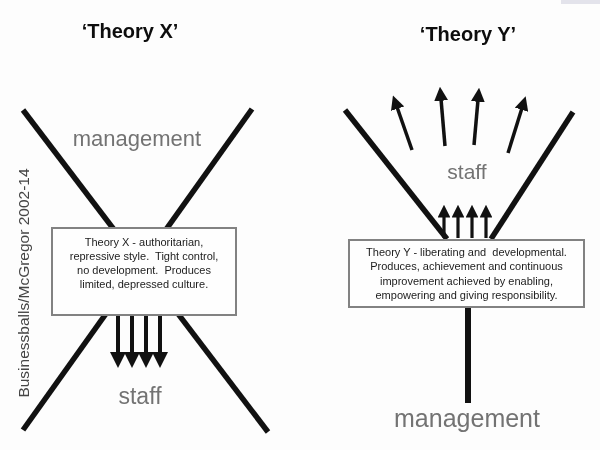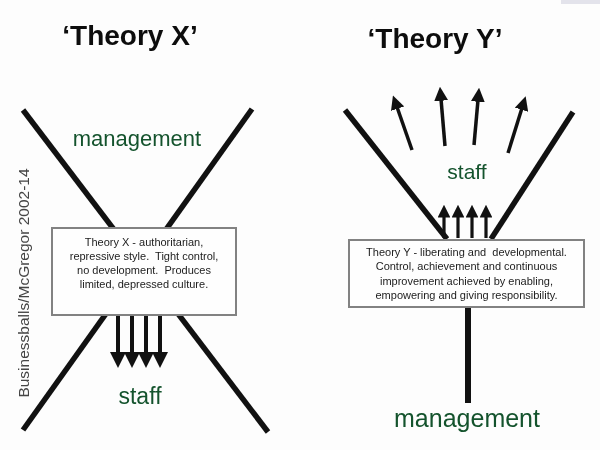--- a/index.html
+++ b/index.html
@@ -16,33 +16,33 @@
     position: absolute;
     left: 0; top: 0;
     width: 600px; height: 450px;
     z-index: 1;
   }
   .title {
     position: absolute;
     z-index: 2;
     width: 200px;
     text-align: center;
-    font-size: 28px;
+    font-size: 20px;
     font-weight: bold;
     color: #0d0d0d;
     letter-spacing: 0px;
   }
   #theory-x-title { left: 30px; top: 20px; }
-  #theory-y-title { left: 335px; top: 23px; text-align: center; }
+  #theory-y-title { left: 368px; top: 23px; text-align: center; }
   .role-label {
     position: absolute;
     z-index: 2;
     width: 160px;
     text-align: center;
-    color: #14532d;
+    color: #737373;
   }
   #x-management { left: 57px;  top: 126px; font-size: 22px; }
   #x-staff      { left: 60px;  top: 383px; font-size: 23px; }
   #y-staff      { left: 387px; top: 160px; font-size: 21px; }
   #y-management { left: 387px; top: 404px; font-size: 25px; }
   .desc-box {
     position: absolute;
     z-index: 2;
     background: #fefefe;
     border: 2px solid #828282;
@@ -139,19 +139,19 @@
 repressive style.  Tight control,
 no development.  Produces
 limited, depressed culture.</div>
   </div>
   <div class="role-label" id="x-staff">staff</div>
 
   <div class="title" id="theory-y-title">‘Theory Y’</div>
   <div class="role-label" id="y-staff">staff</div>
   <div class="desc-box" id="y-box">
     <div class="desc-text">Theory Y - liberating and  developmental.
-Control, achievement and continuous
+Produces, achievement and continuous
 improvement achieved by enabling,
 empowering and giving responsibility.</div>
   </div>
   <div class="role-label" id="y-management">management</div>
 
 </div>
 
 </body></html>

